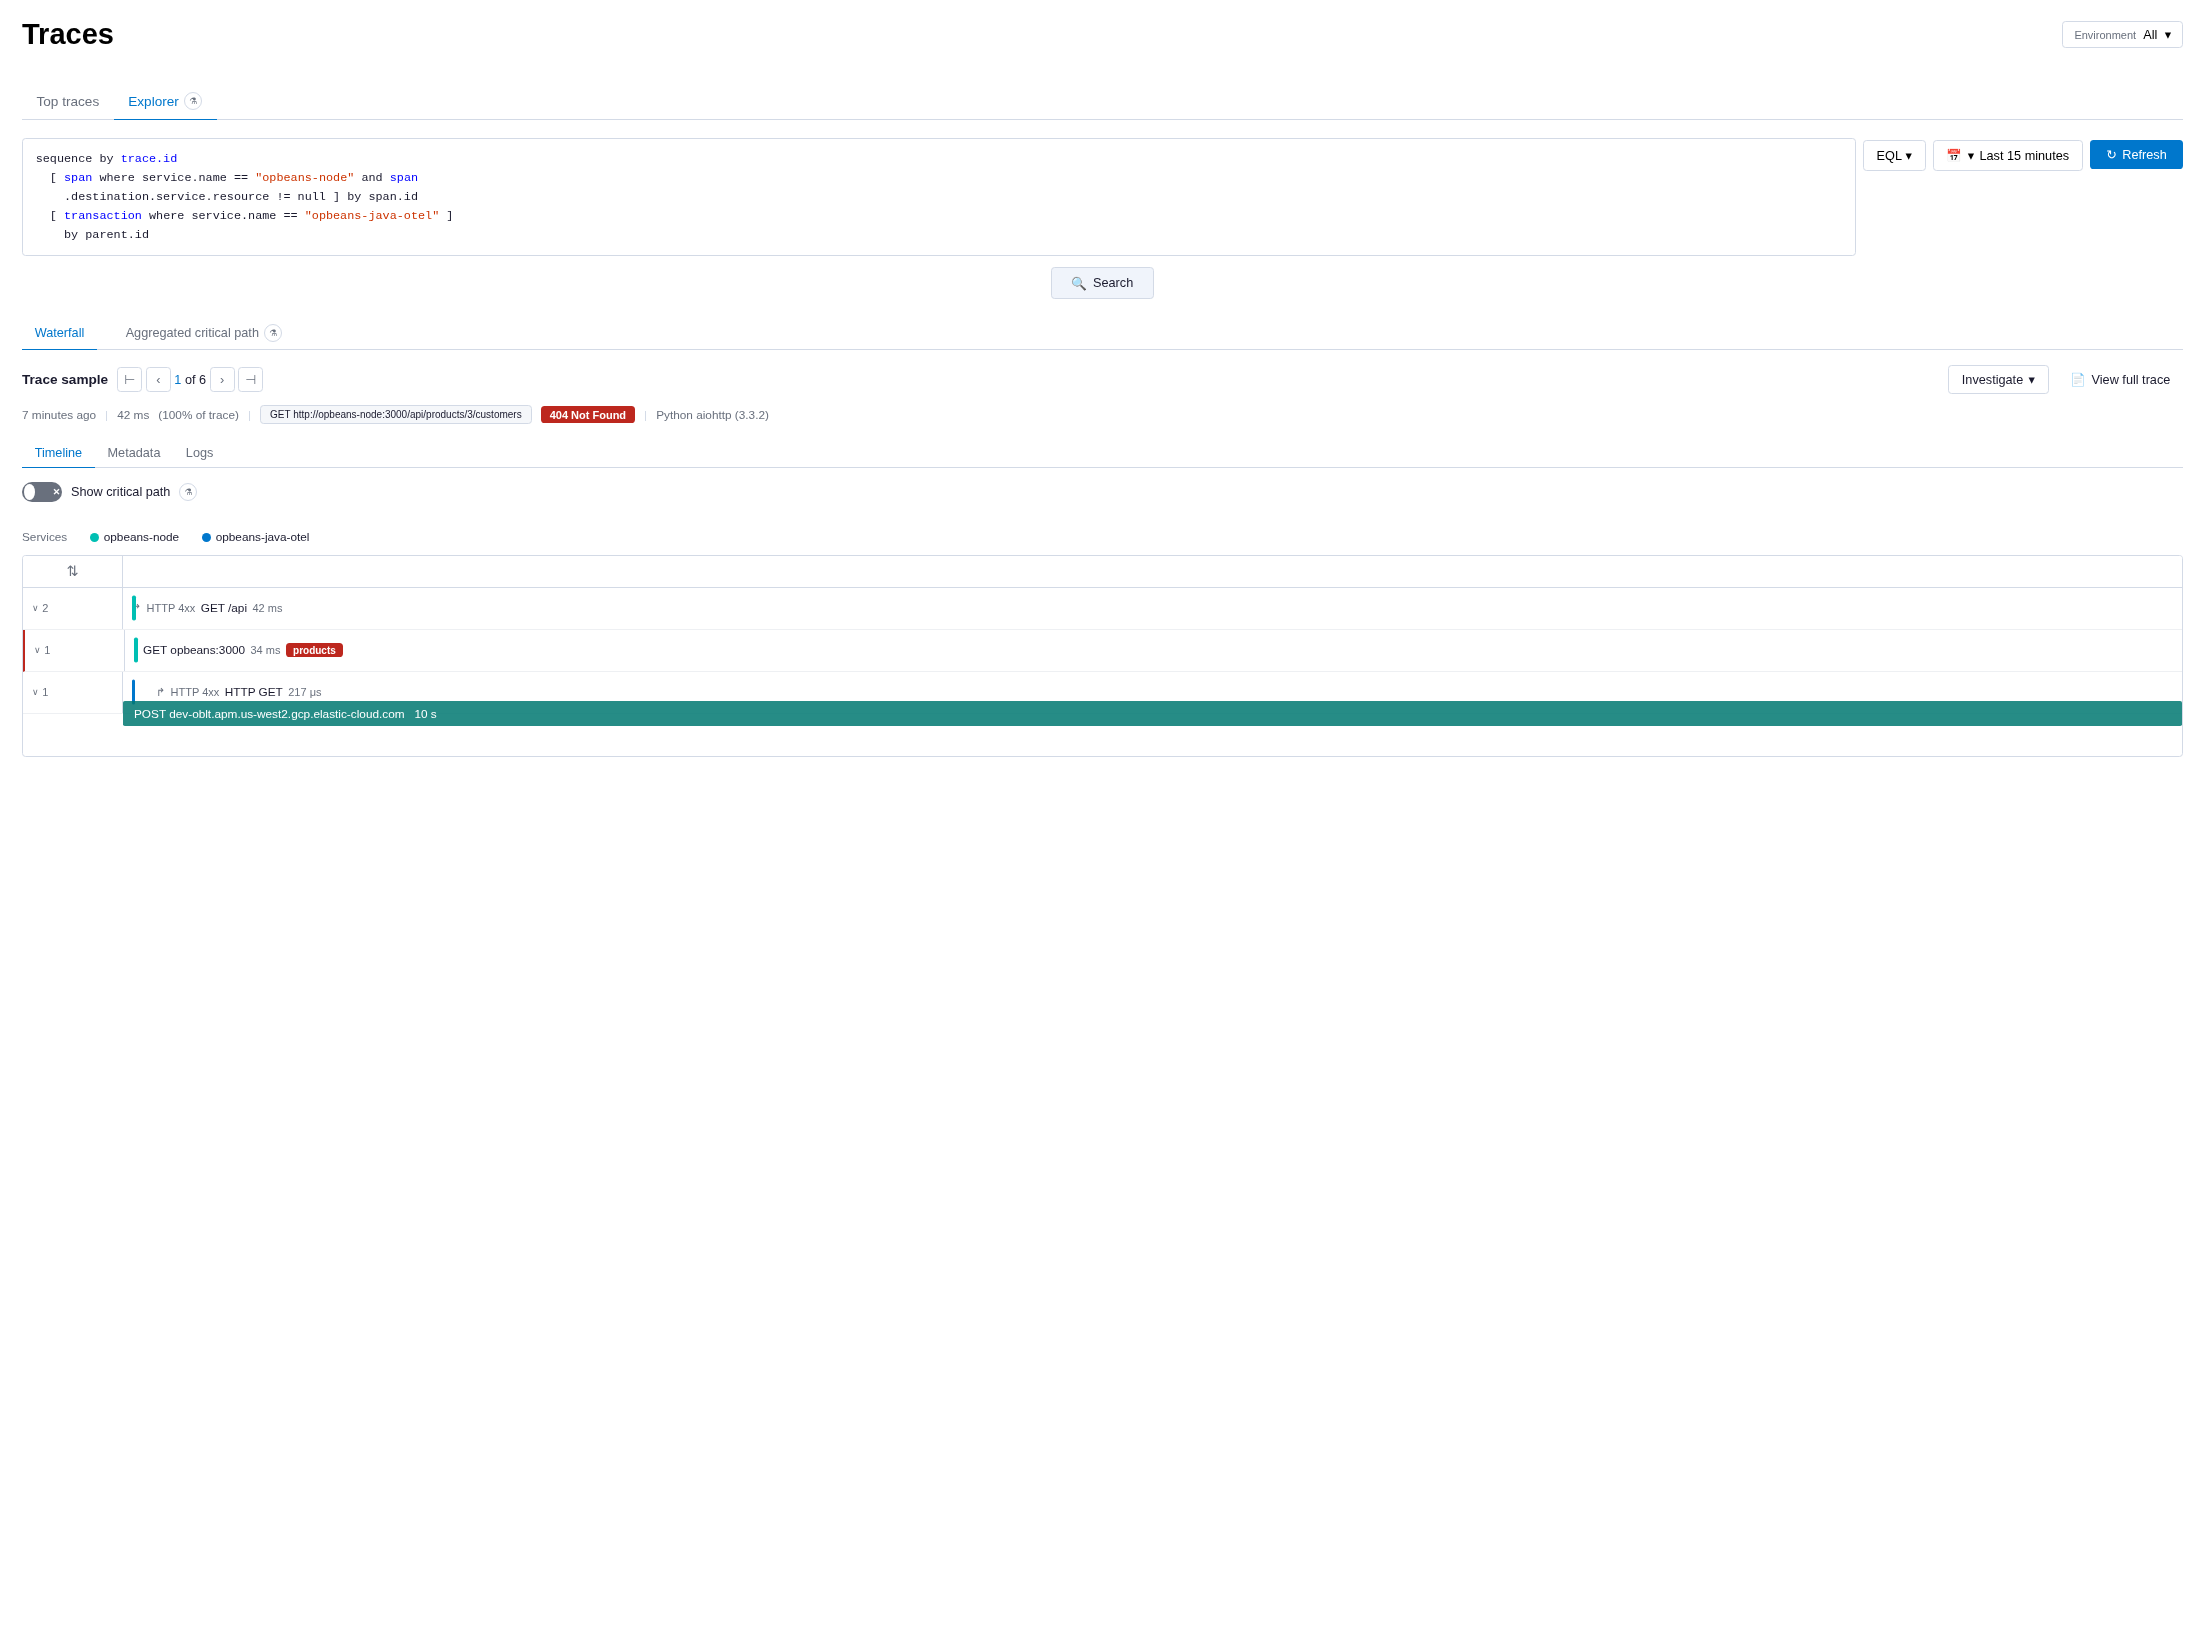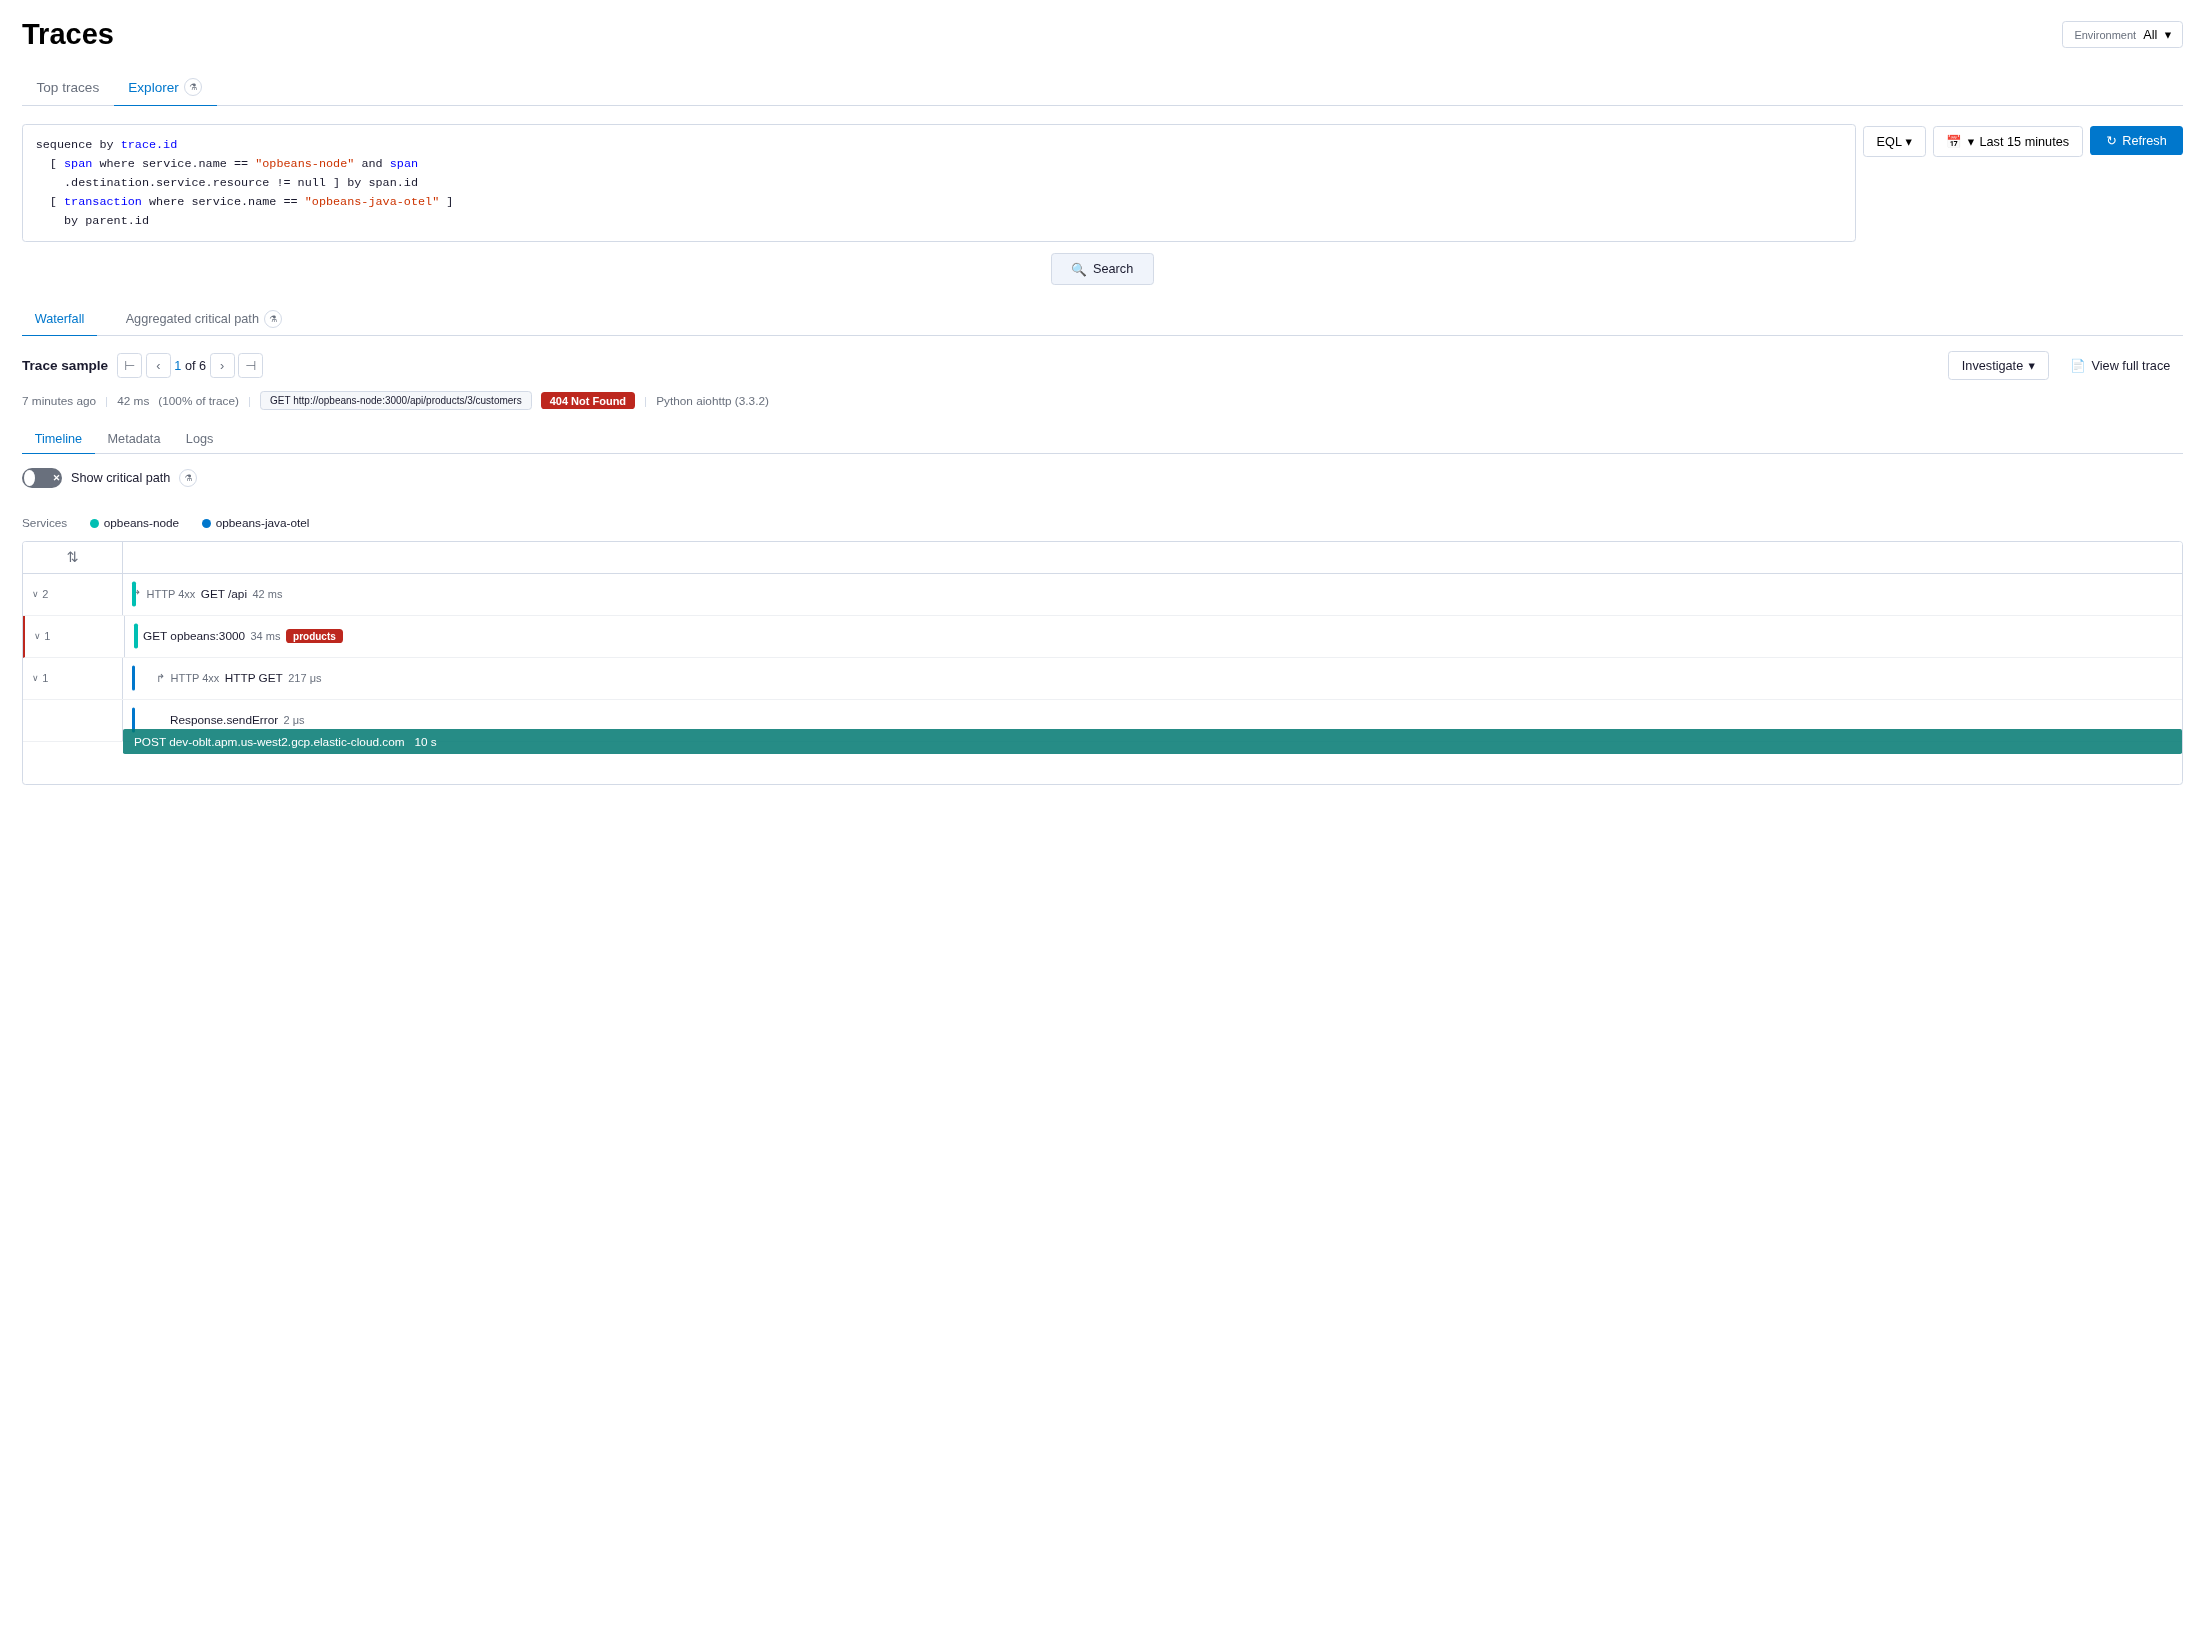--- a/index.html
+++ b/index.html
@@ -7,21 +7,21 @@
       font-family: -apple-system, BlinkMacSystemFont, "Segoe UI", Helvetica, Arial, sans-serif;
       font-size: 12.7px;
       color: #1a1a2e;
       background: #fff;
       padding: 18px 22px;
     }
     .page-header {
       display: flex;
       align-items: center;
       justify-content: space-between;
-      margin-bottom: 18px;
+      margin-bottom: 32px;
     }
     .page-title {
       font-size: 29px;
       font-weight: 700;
       color: #000;
     }
     .env-selector {
       display: flex;
       align-items: center;
       border: 0.9px solid #d3dae6;
@@ -676,31 +676,20 @@
       <div class="span-info indent-2">
         <span class="span-icon">↱</span>
         <span class="span-type">HTTP 4xx</span>
         <span class="span-name">HTTP GET</span>
         <span class="span-duration">217 μs</span>
       </div>
       <div style="position:absolute; left:9px; top:50%; transform:translateY(-50%); width:2.7px; height:25px; background:#0077cc; border-radius:1.8px;"></div>
     </div>
   </div>
 
-  <div class="timeline-row">
-    <div class="timeline-row-label">
-    </div>
-    <div class="timeline-row-content">
-      <div class="span-info indent-3">
-        <span class="span-name" style="font-weight:normal;">Response.sendError</span>
-        <span class="span-duration">2 μs</span>
-      </div>
-      <div style="position:absolute; left:9px; top:50%; transform:translateY(-50%); width:2.7px; height:25px; background:#0077cc; border-radius:1.8px;"></div>
-    </div>
-  </div>
 
   <div class="post-bar-row">
     <div class="post-bar-label"></div>
     <div class="post-bar-content">
       <div class="post-green-bar"></div>
       <span class="post-bar-text">
         <span>POST dev-oblt.apm.us-west2.gcp.elastic-cloud.com</span>
         &nbsp;
         <span>10 s</span>
       </span>

